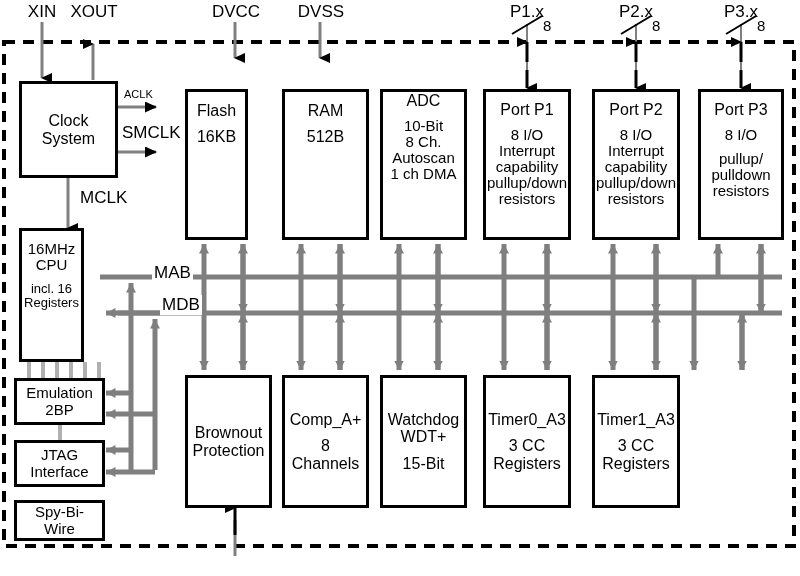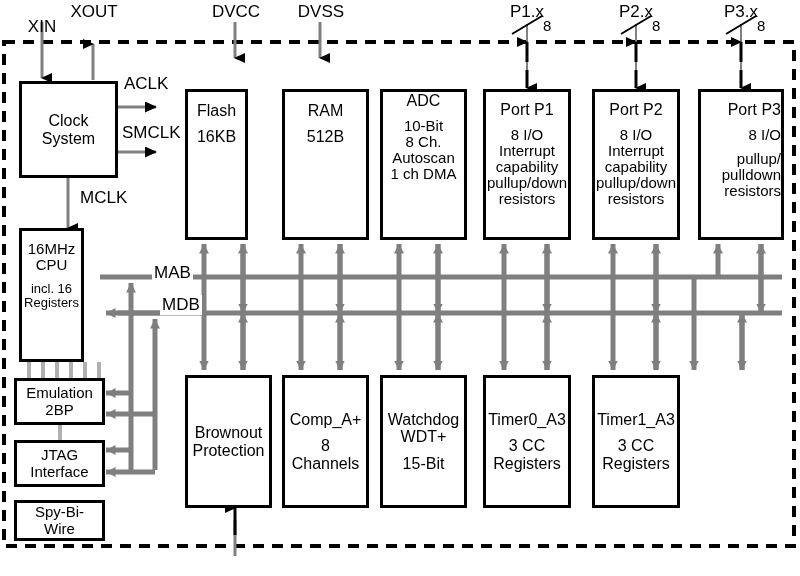--- a/index.html
+++ b/index.html
@@ -155,34 +155,34 @@
       <line x1="43" y1="362" x2="43" y2="378"></line>
       <line x1="57" y1="362" x2="57" y2="378"></line>
       <line x1="71" y1="362" x2="71" y2="378"></line>
       <line x1="85" y1="362" x2="85" y2="378"></line>
       <line x1="99" y1="362" x2="99" y2="378"></line>
     </g>
 
     <line x1="60" y1="425" x2="60" y2="440" stroke="#b0b0b0" stroke-width="4"></line>
   </svg>
 
-  <div class="pinlabel" style="left:8px;top:2px;width:68px;font-size:17px;margin-top:15px;">XIN</div>
+  <div class="pinlabel" style="left:8px;top:2px;width:68px;font-size:17px;">XIN</div>
   <div class="pinlabel" style="left:58px;top:2px;width:72px;font-size:17px;">XOUT</div>
   <div class="pinlabel" style="left:196px;top:2px;width:80px;font-size:17px;">DVCC</div>
   <div class="pinlabel" style="left:281px;top:2px;width:80px;font-size:17px;">DVSS</div>
   <div class="pinlabel" style="left:492px;top:2px;width:70px;font-size:17px;">P1.x</div>
   <div class="pinlabel" style="left:601px;top:2px;width:70px;font-size:17px;">P2.x</div>
   <div class="pinlabel" style="left:706px;top:2px;width:70px;font-size:17px;">P3.x</div>
 
   <div class="bitlabel" style="left:543px;top:17px;font-size:15px;">8</div>
   <div class="bitlabel" style="left:652px;top:17px;font-size:15px;">8</div>
   <div class="bitlabel" style="left:757px;top:17px;font-size:15px;">8</div>
 
 
-  <div class="clklabel" style="left:124px;top:74px;font-size:17px;">ACLK</div>
+  <div class="clklabel" style="left:124px;top:88px;font-size:11px;">ACLK</div>
   <div class="clklabel" style="left:122px;top:123px;font-size:17px;">SMCLK</div>
   <div class="clklabel" style="left:80px;top:188px;font-size:17px;">MCLK</div>
 
   <div class="buslabel" style="left:152px;top:256px;font-size:17px;margin-top:7px;">MAB</div>
   <div class="buslabel" style="left:160px;top:295px;font-size:17px;">MDB</div>
 
   <div class="blk" style="left:19px;top:81px;width:99px;height:97px;font-size:16px;justify-content:center;">
     <span class="ln">Clock</span>
     <span class="ln">System</span>
   </div>
@@ -244,21 +244,21 @@
   <div class="blk" style="left:592px;top:89px;width:88px;height:151px;font-size:15px;padding-top:9px;">
     <span class="ln" style="font-size:16px;">Port P2</span>
     <span class="gap"></span>
     <span class="ln">8 I/O</span>
     <span class="ln">Interrupt</span>
     <span class="ln">capability</span>
     <span class="ln">pullup/down</span>
     <span class="ln">resistors</span>
   </div>
 
-  <div class="blk" style="left:698px;top:89px;width:86px;height:151px;font-size:15px;padding-top:9px;text-align:right;">
+  <div class="blk" style="left:698px;top:89px;width:86px;height:151px;font-size:15px;padding-top:9px;">
     <span class="ln" style="font-size:16px;">Port P3</span>
     <span class="gap"></span>
     <span class="ln">8 I/O</span>
     <span class="gap"></span>
     <span class="ln">pullup/</span>
     <span class="ln">pulldown</span>
     <span class="ln">resistors</span>
   </div>
 
   <div class="blk" style="left:185px;top:375px;width:87px;height:133px;font-size:16px;justify-content:center;">

